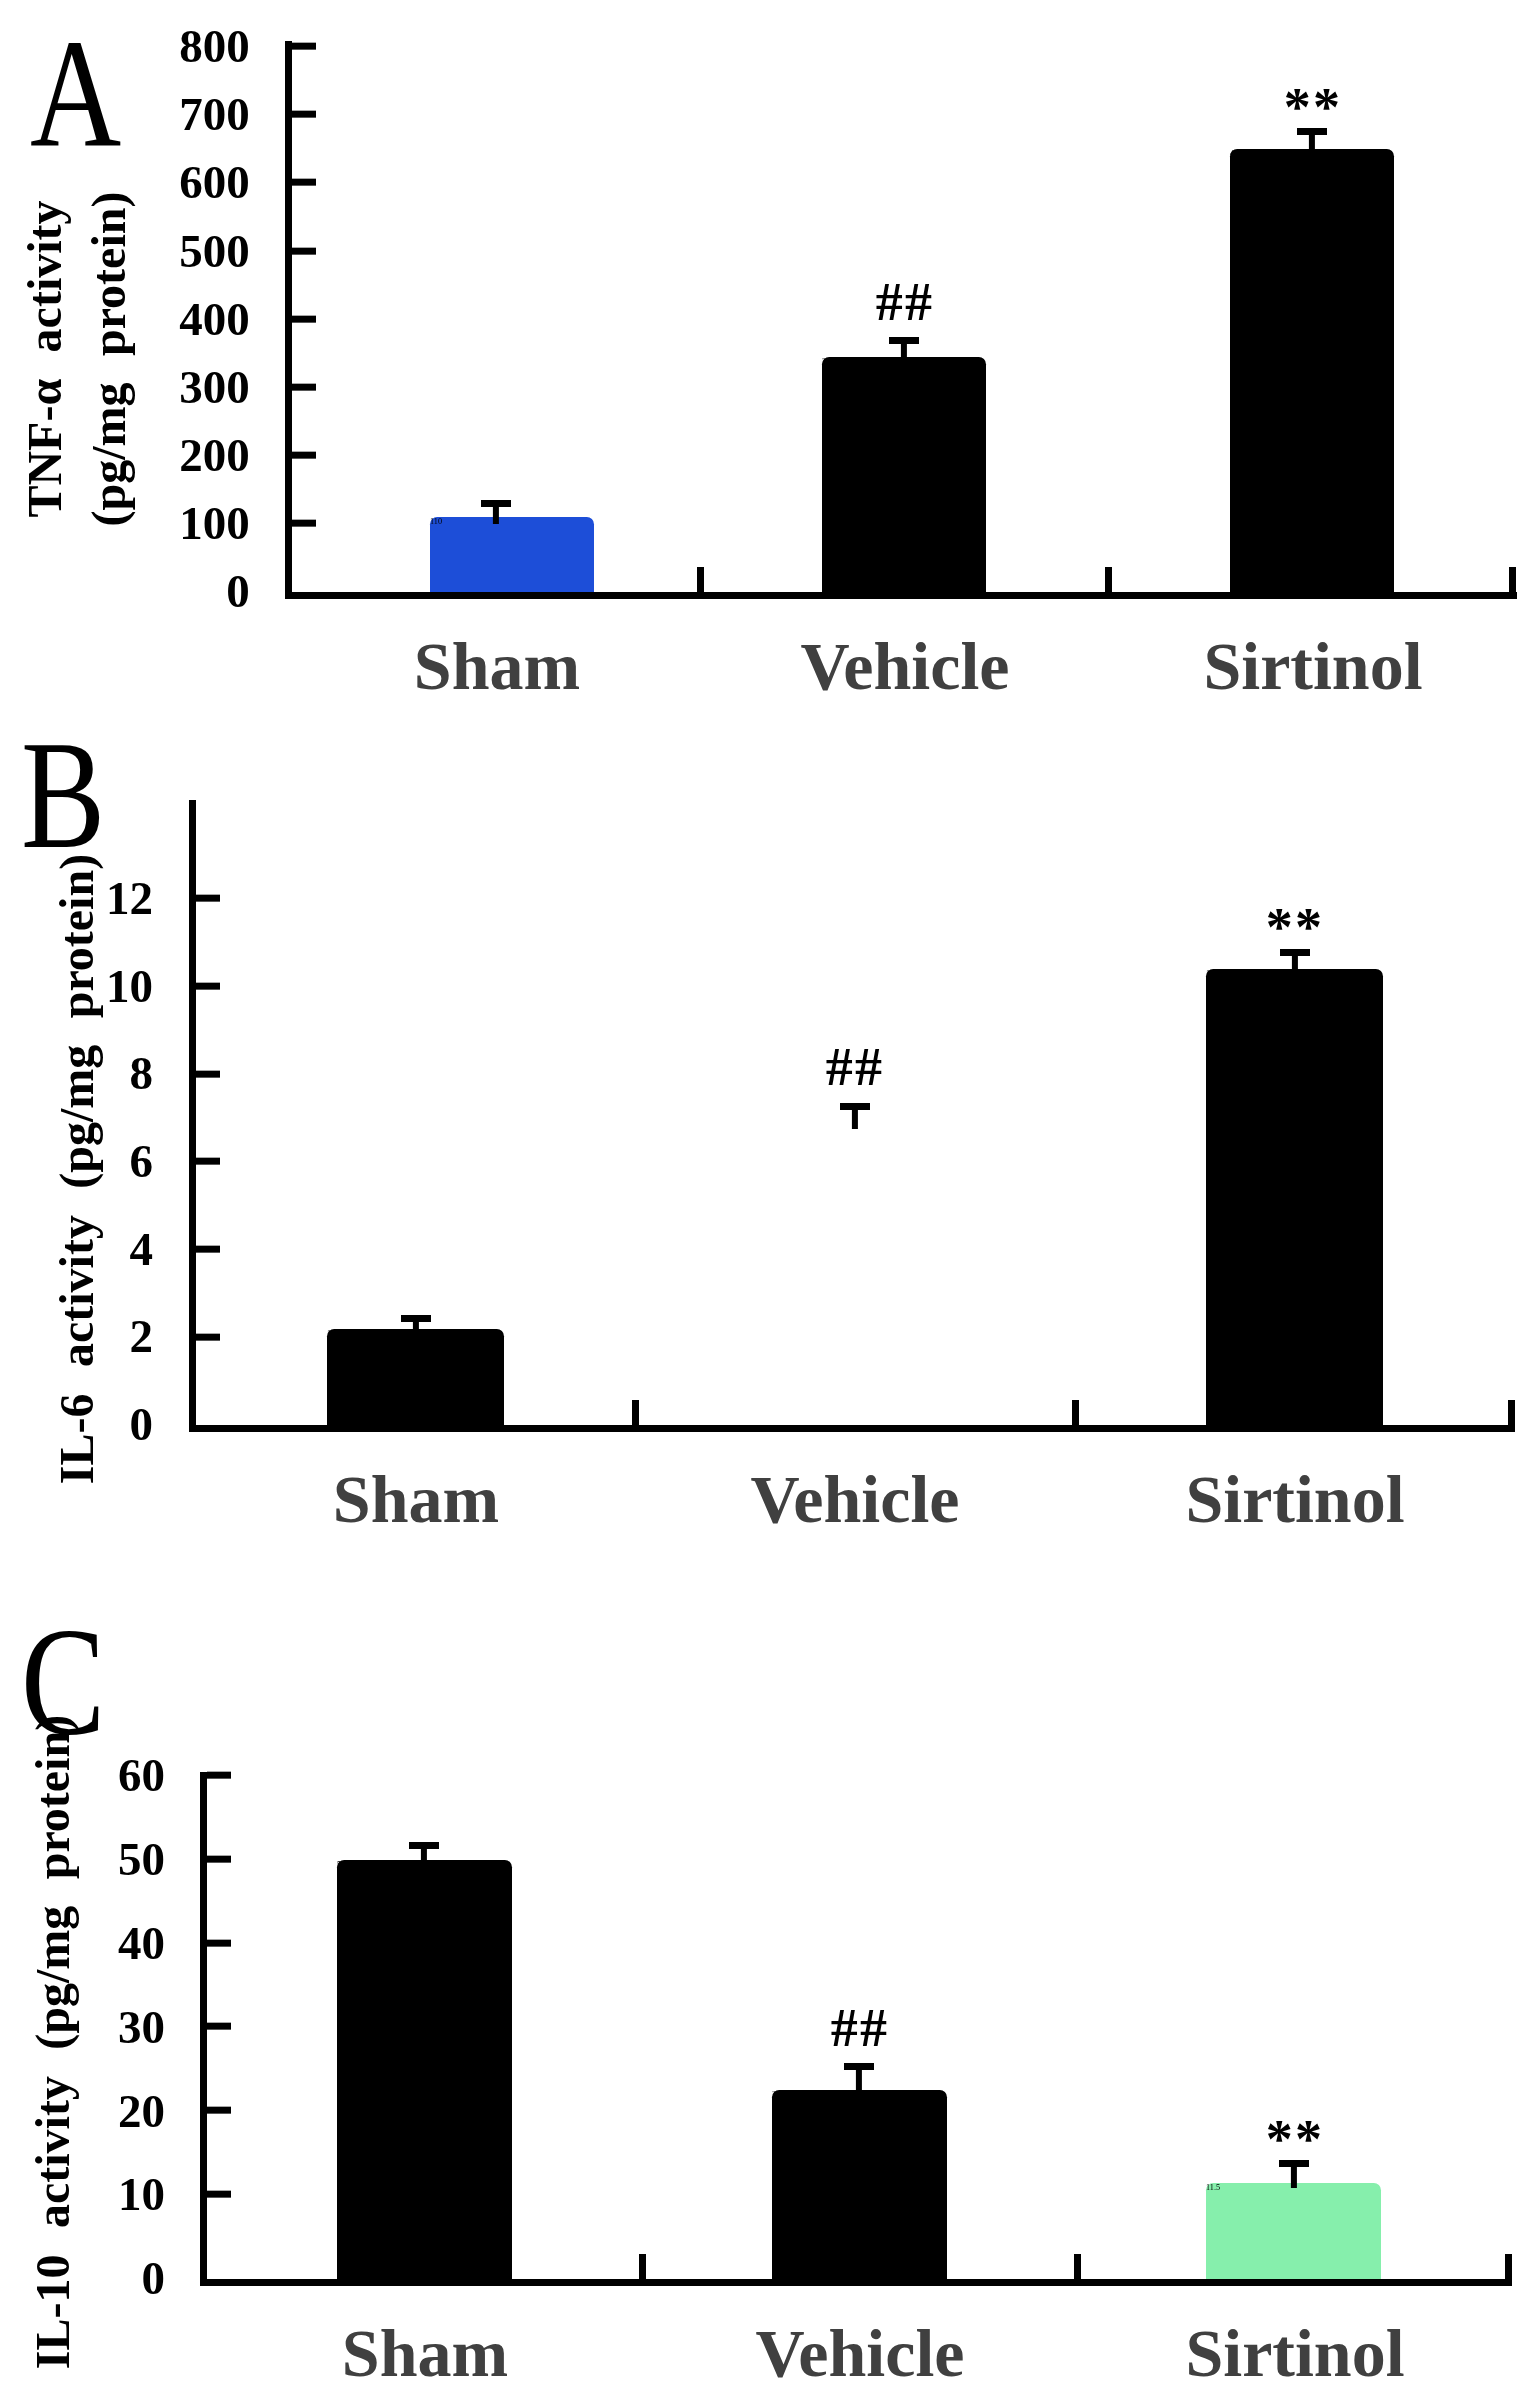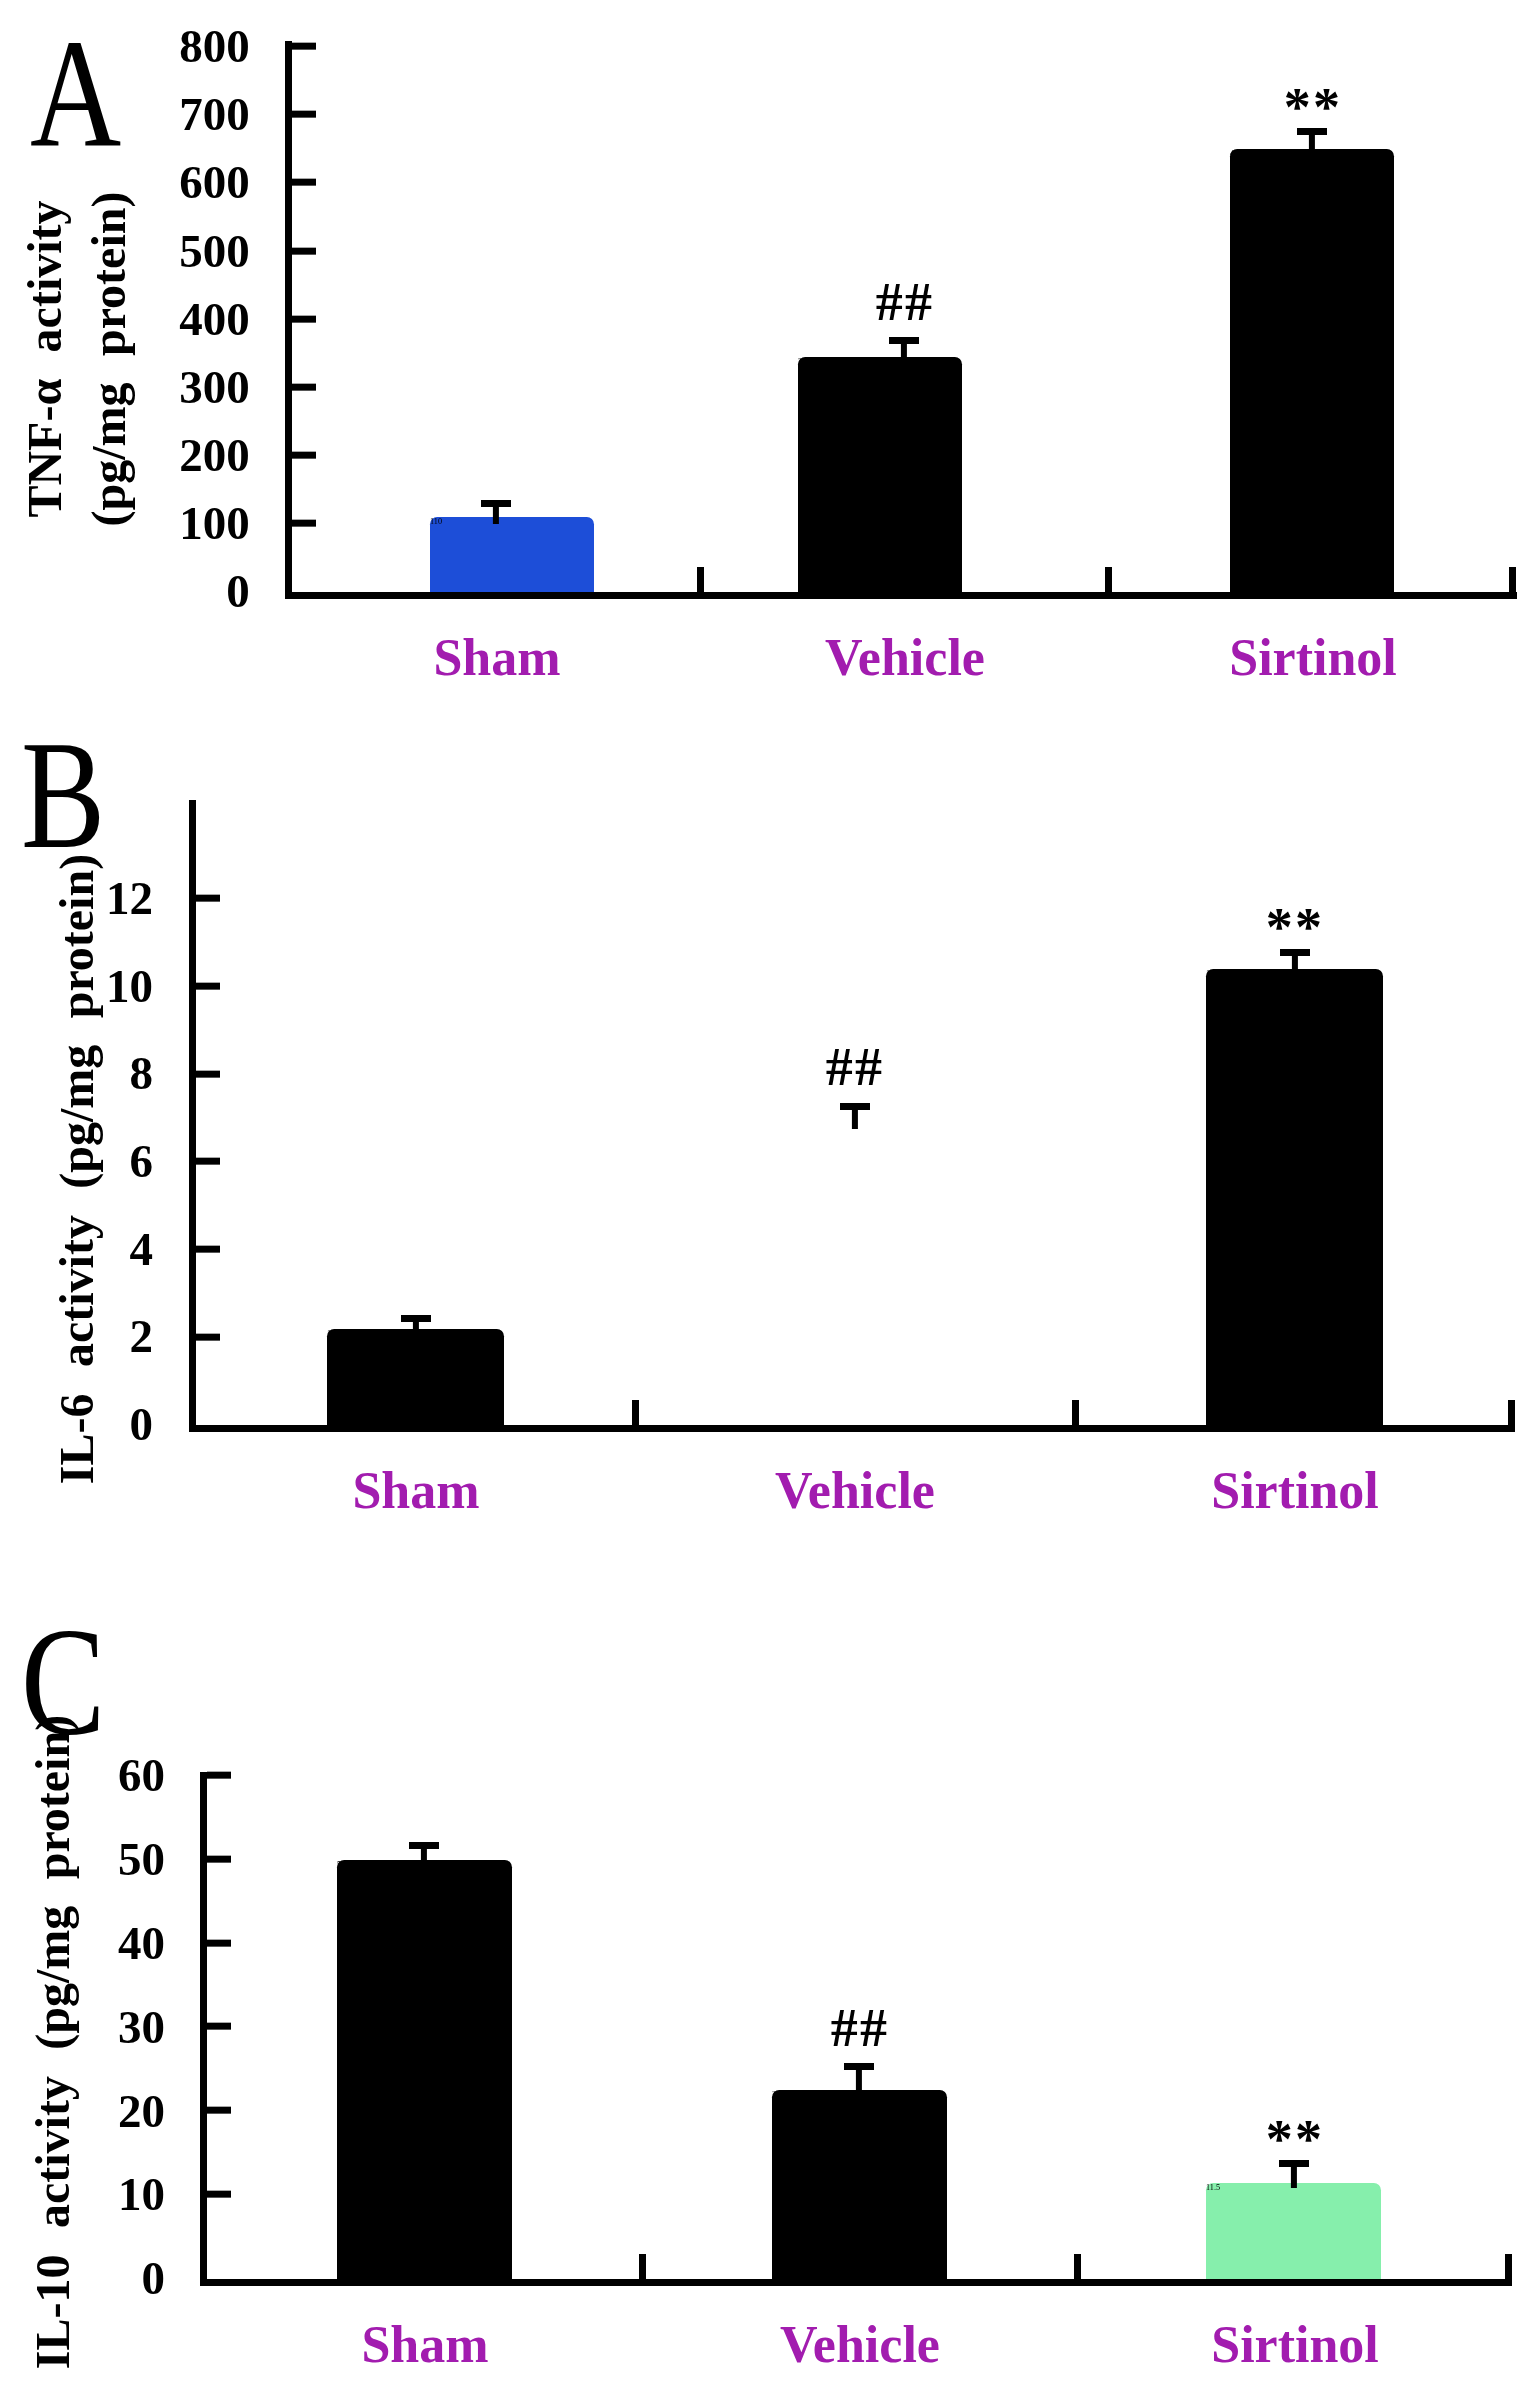--- a/index.html
+++ b/index.html
@@ -27,21 +27,21 @@
   .err-stem{position:absolute;width:6.2px;background:#000;transform:translateX(-50%);}
   .sig{
     position:absolute;font-size:54px;font-weight:700;line-height:1;color:#000;
     transform:translate(-50%,-100%);letter-spacing:0.04em;white-space:nowrap;
   }
   .yticklabel{
     position:absolute;font-size:47px;font-weight:700;line-height:1;color:#000;
     text-align:right;transform:translateY(-50%);width:256px;
   }
   .xcatlabel{
-    position:absolute;font-size:52px;font-weight:700;line-height:1;color:#a21caf;
+    position:absolute;font-size:68px;font-weight:700;line-height:1;color:#404040;
     transform:translateX(-50%);white-space:nowrap;
   }
 </style>
 </head>
 <body>
 
 <div id="page" style="background: rgb(255, 255, 255);">
   <section class="chart-panel">
       <div class="panel-letter" style="left: 30px; top: 16.4px;">A</div>
       <div class="ylabel" style="left: 45px; top: 359px;">TNF-α activity</div>
@@ -54,21 +54,21 @@
         <div class="ytick" style="top: 210px;"></div>
         <div class="ytick" style="top: 141px;"></div>
         <div class="ytick" style="top: 73px;"></div>
         <div class="ytick" style="top: 5.1px;"></div>
         <div class="xtick" style="left: 405px;"></div>
         <div class="xtick" style="left: 813px;"></div>
         <div class="xtick" style="left: 1217px;"></div>
         <div class="bar" style="left: 138px; width: 164px; height: 75px; background: #1d4ed8;">110</div>
         <div class="err-stem" style="left: 204px; top: 466px; height: 16.7px;"></div>
         <div class="err-cap" style="left: 204px; top: 459px; width: 30px;"></div>
-        <div class="bar" style="left: 506px; width: 164px; height: 235px; background: rgb(0, 0, 0);">345</div>
+        <div class="bar" style="left: 530px; width: 164px; height: 235px; background: rgb(0, 0, 0);">345</div>
         <div class="err-stem" style="left: 612px; top: 303px; height: 19.4px;"></div>
         <div class="err-cap" style="left: 612px; top: 296px; width: 30px;"></div>
         <div class="bar" style="left: 938px; width: 164px; height: 443px; background: rgb(0, 0, 0);">480</div>
         <div class="err-stem" style="left: 1020px; top: 94px; height: 21px;"></div>
         <div class="err-cap" style="left: 1020px; top: 87px; width: 30px;"></div>
       </div>
       <div class="yticklabel" style="left: -6.2px; top: 591px;">0</div>
       <div class="yticklabel" style="left: -6.2px; top: 523px;">100</div>
       <div class="yticklabel" style="left: -6.2px; top: 455px;">200</div>
       <div class="yticklabel" style="left: -6.2px; top: 387px;">300</div>

